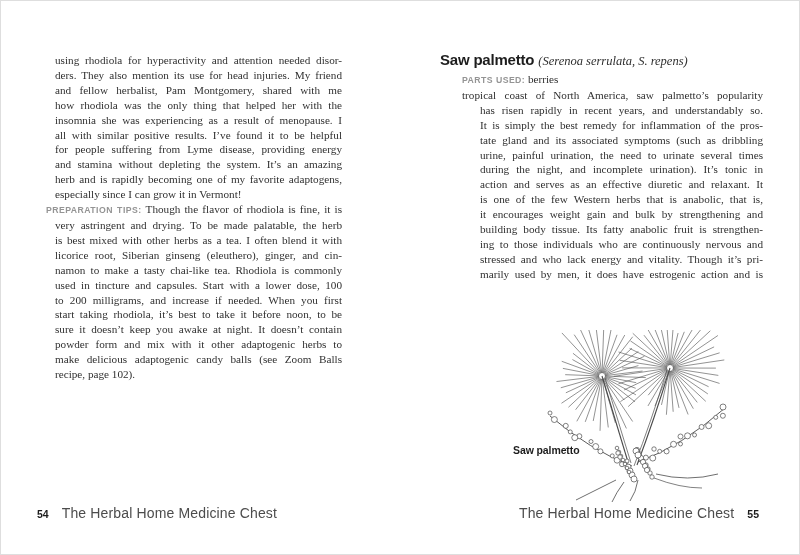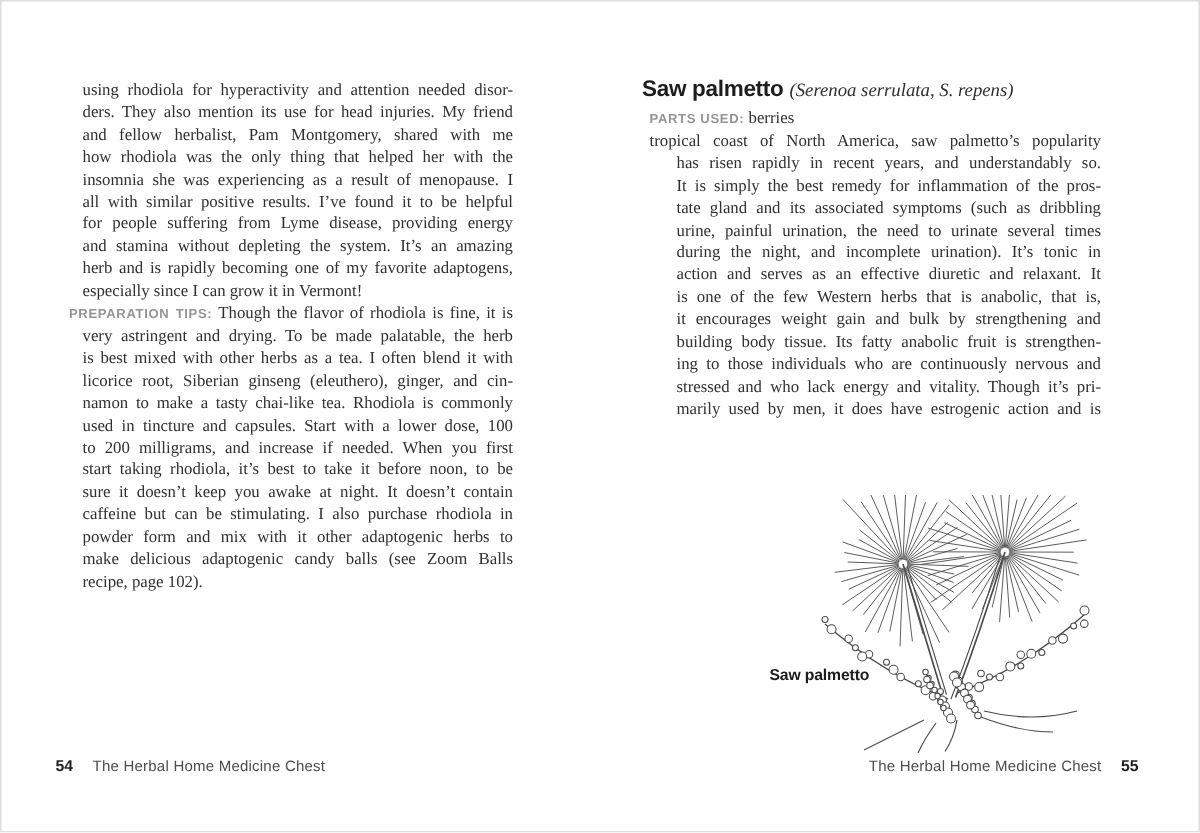--- a/index.html
+++ b/index.html
@@ -13,40 +13,40 @@
     font-family: "Liberation Serif", serif;
     color: #303030;
   }
   .textcol {
     position: absolute;
     font-size: 11.2px;
     line-height: 14.9px;
     color: #303030;
   }
   .textcol-left  { left: 46px;  top: 53px; width: 296px; --hang: 9px; }
-  .textcol-right { left: 433px; top: 72px; width: 301px; --hang: 18px; }
+  .textcol-right { left: 462px; top: 72px; width: 301px; --hang: 18px; }
   .para { margin: 0; }
   .para .tline {
     margin-left: var(--hang, 0px);
     text-align: justify;
     text-align-last: justify;
     white-space: nowrap;
   }
   .para.labeled .tline:first-child { margin-left: 0; }
   .para .tline.end { text-align-last: left; }
   .inline-label {
     font-family: "Liberation Sans", sans-serif;
     font-size: 8.7px;
     letter-spacing: 0.45px;
     color: #949494;
     font-weight: bold;
   }
   .heading {
     position: absolute;
-    left: 428px;
+    left: 440px;
     top: 51px;
     width: 320px;
     white-space: nowrap;
   }
   .herb-name {
     font-family: "Liberation Sans", sans-serif;
     font-weight: bold;
     font-size: 15px;
     letter-spacing: -0.2px;
     color: #1d1d1d;
@@ -85,21 +85,21 @@
     white-space: nowrap;
   }
   .footer-left  { left: 37px; }
   .footer-right { right: 41px; }
   .pagenum {
     font-weight: bold;
     font-size: 10.5px;
     color: #1d1d1d;
   }
   .booktitle {
-    font-size: 10px;
+    font-size: 14px;
     letter-spacing: 0.15px;
     color: #4c4c4c;
   }
 </style>
 </head>
 <body>
 
 <div class="spread">
 
   <div>
@@ -119,21 +119,20 @@
         <div class="para labeled">
           <div class="tline"><span class="inline-label">PREPARATION TIPS:</span> Though the flavor of rhodiola is fine, it is</div>
           <div class="tline">very astringent and drying. To be made palatable, the herb</div>
           <div class="tline">is best mixed with other herbs as a tea. I often blend it with</div>
           <div class="tline">licorice root, Siberian ginseng (eleuthero), ginger, and cin-</div>
           <div class="tline">namon to make a tasty chai-like tea. Rhodiola is commonly</div>
           <div class="tline">used in tincture and capsules. Start with a lower dose, 100</div>
           <div class="tline">to 200 milligrams, and increase if needed. When you first</div>
           <div class="tline">start taking rhodiola, it’s best to take it before noon, to be</div>
           <div class="tline">sure it doesn’t keep you awake at night. It doesn’t contain</div>
-          <div class="tline">caffeine but can be stimulating. I also purchase rhodiola in</div>
           <div class="tline">powder form and mix with it other adaptogenic herbs to</div>
           <div class="tline">make delicious adaptogenic candy balls (see Zoom Balls</div>
           <div class="tline end">recipe, page 102).</div>
         </div>
       </div>
     <div class="footer footer-left">
       <span class="pagenum">54</span>
       <span class="booktitle">The Herbal Home Medicine Chest</span>
     </div>
   </div>

